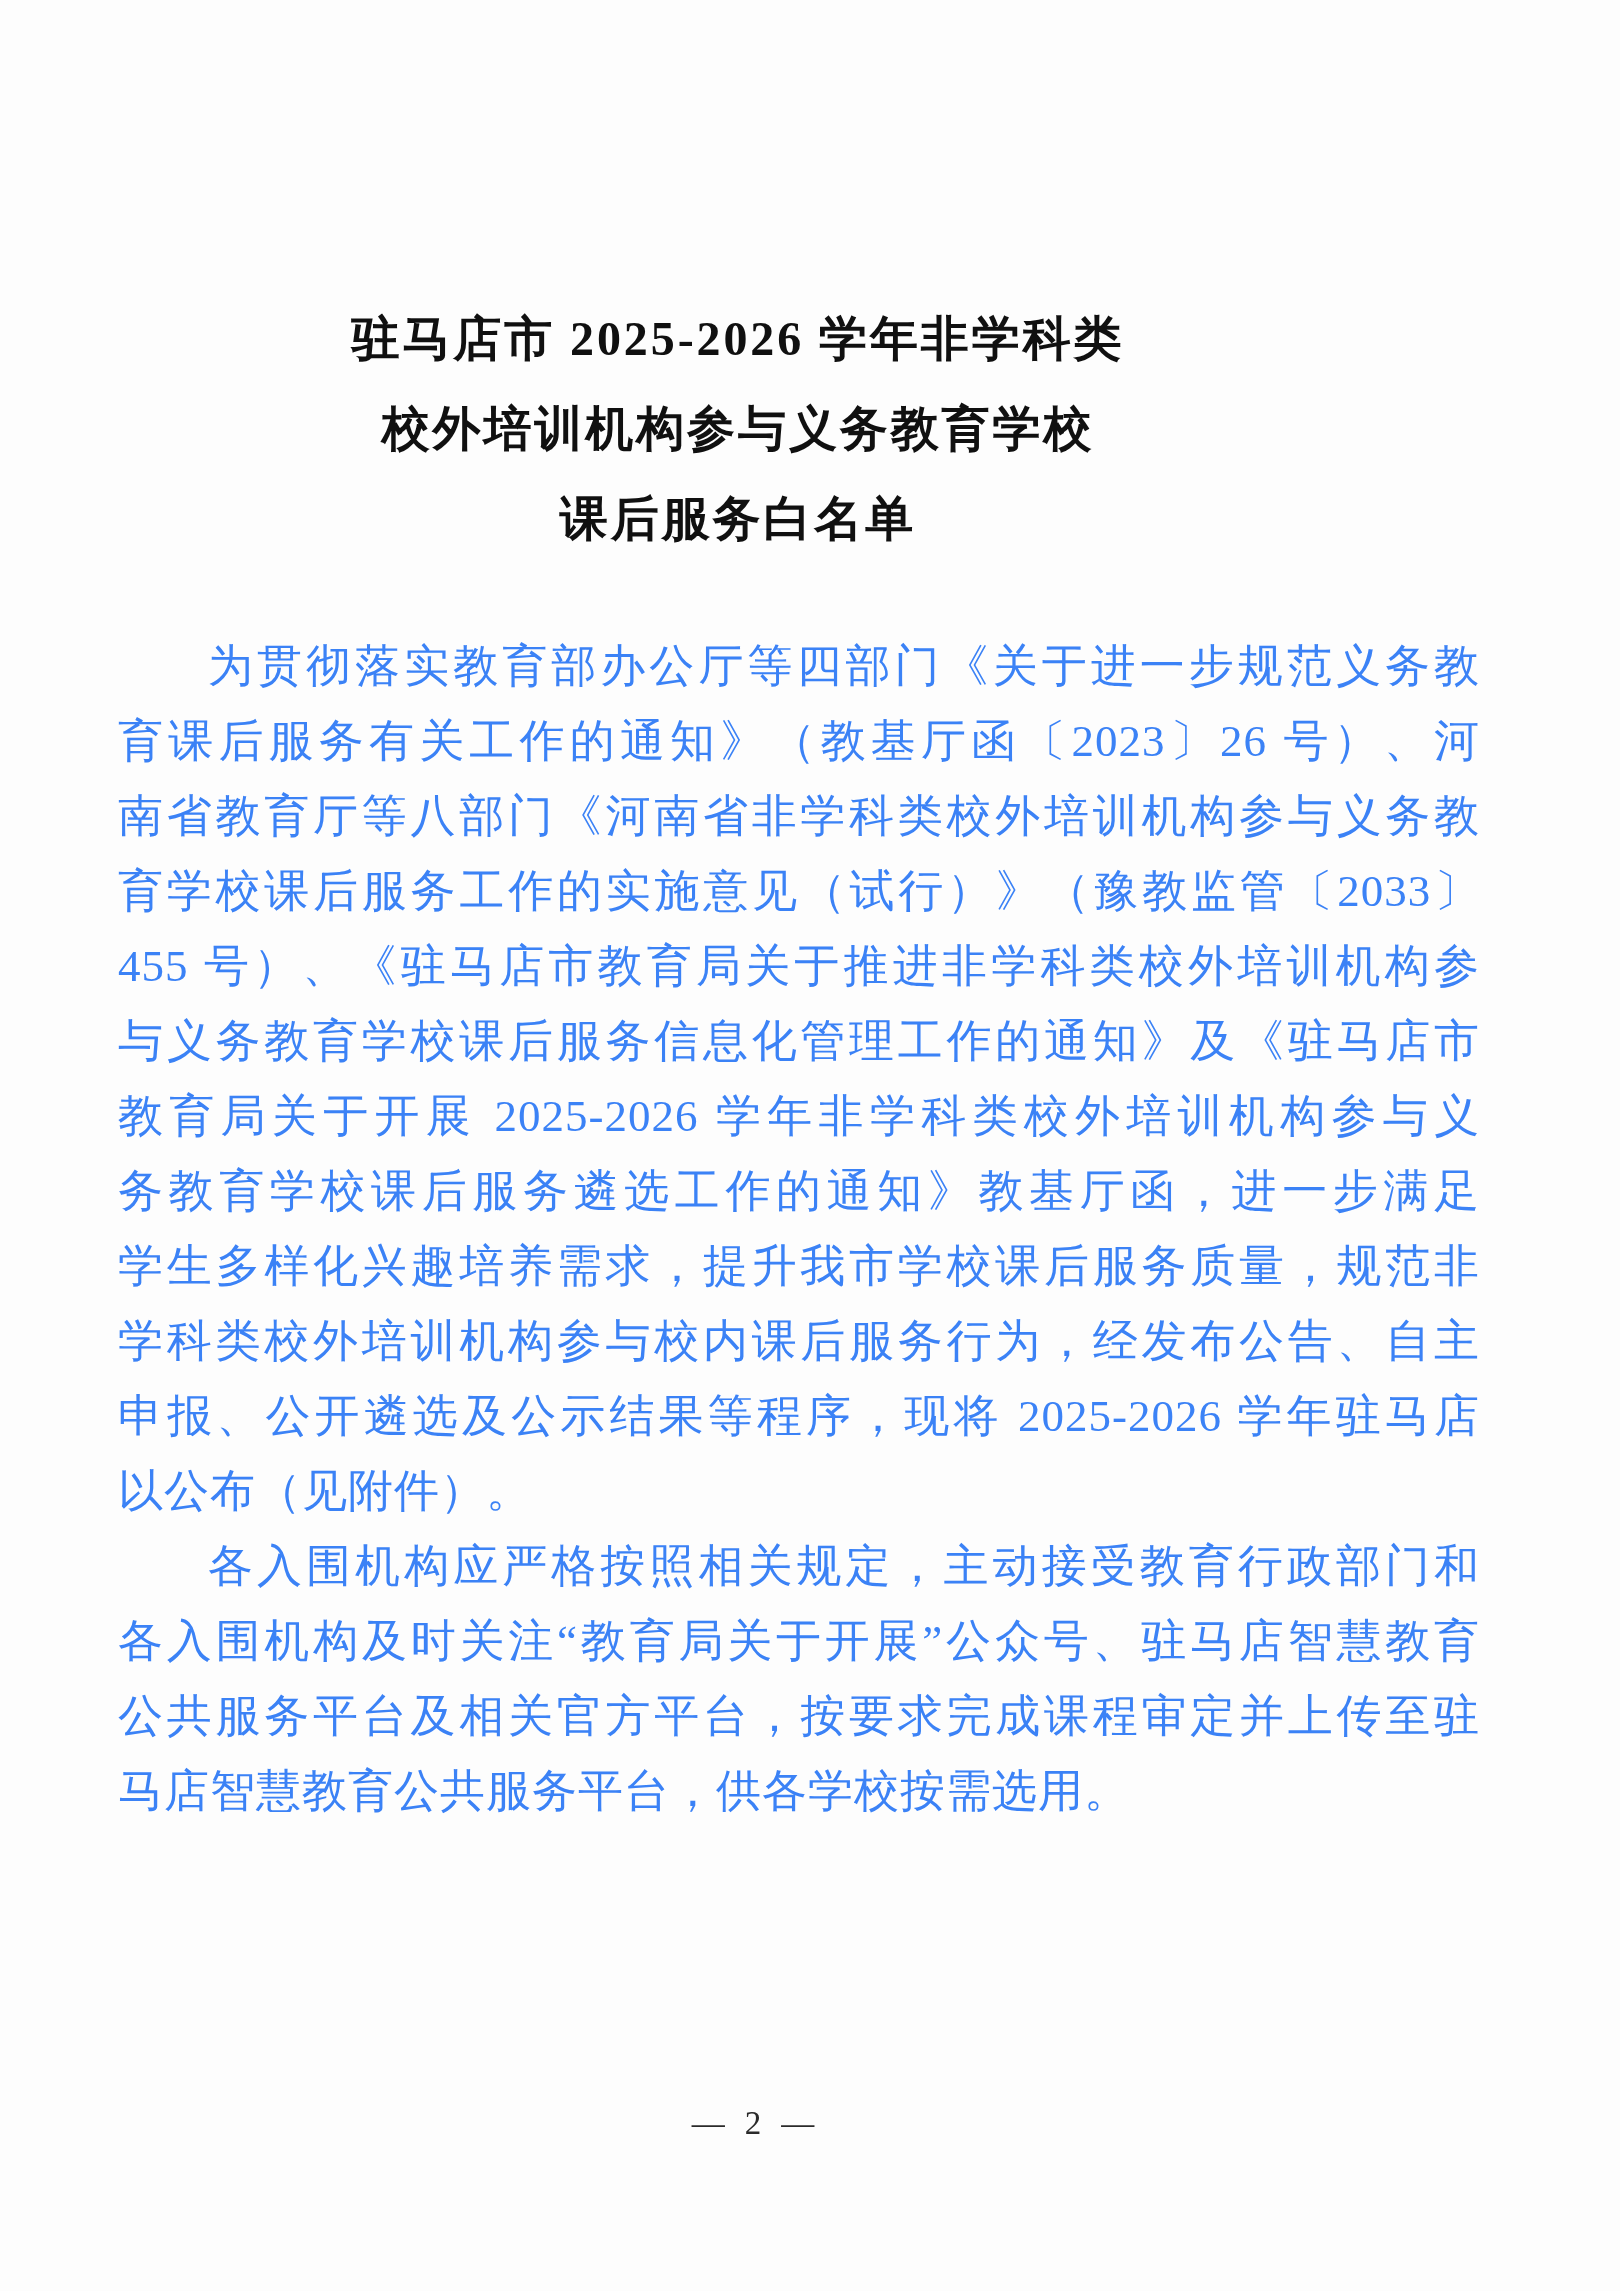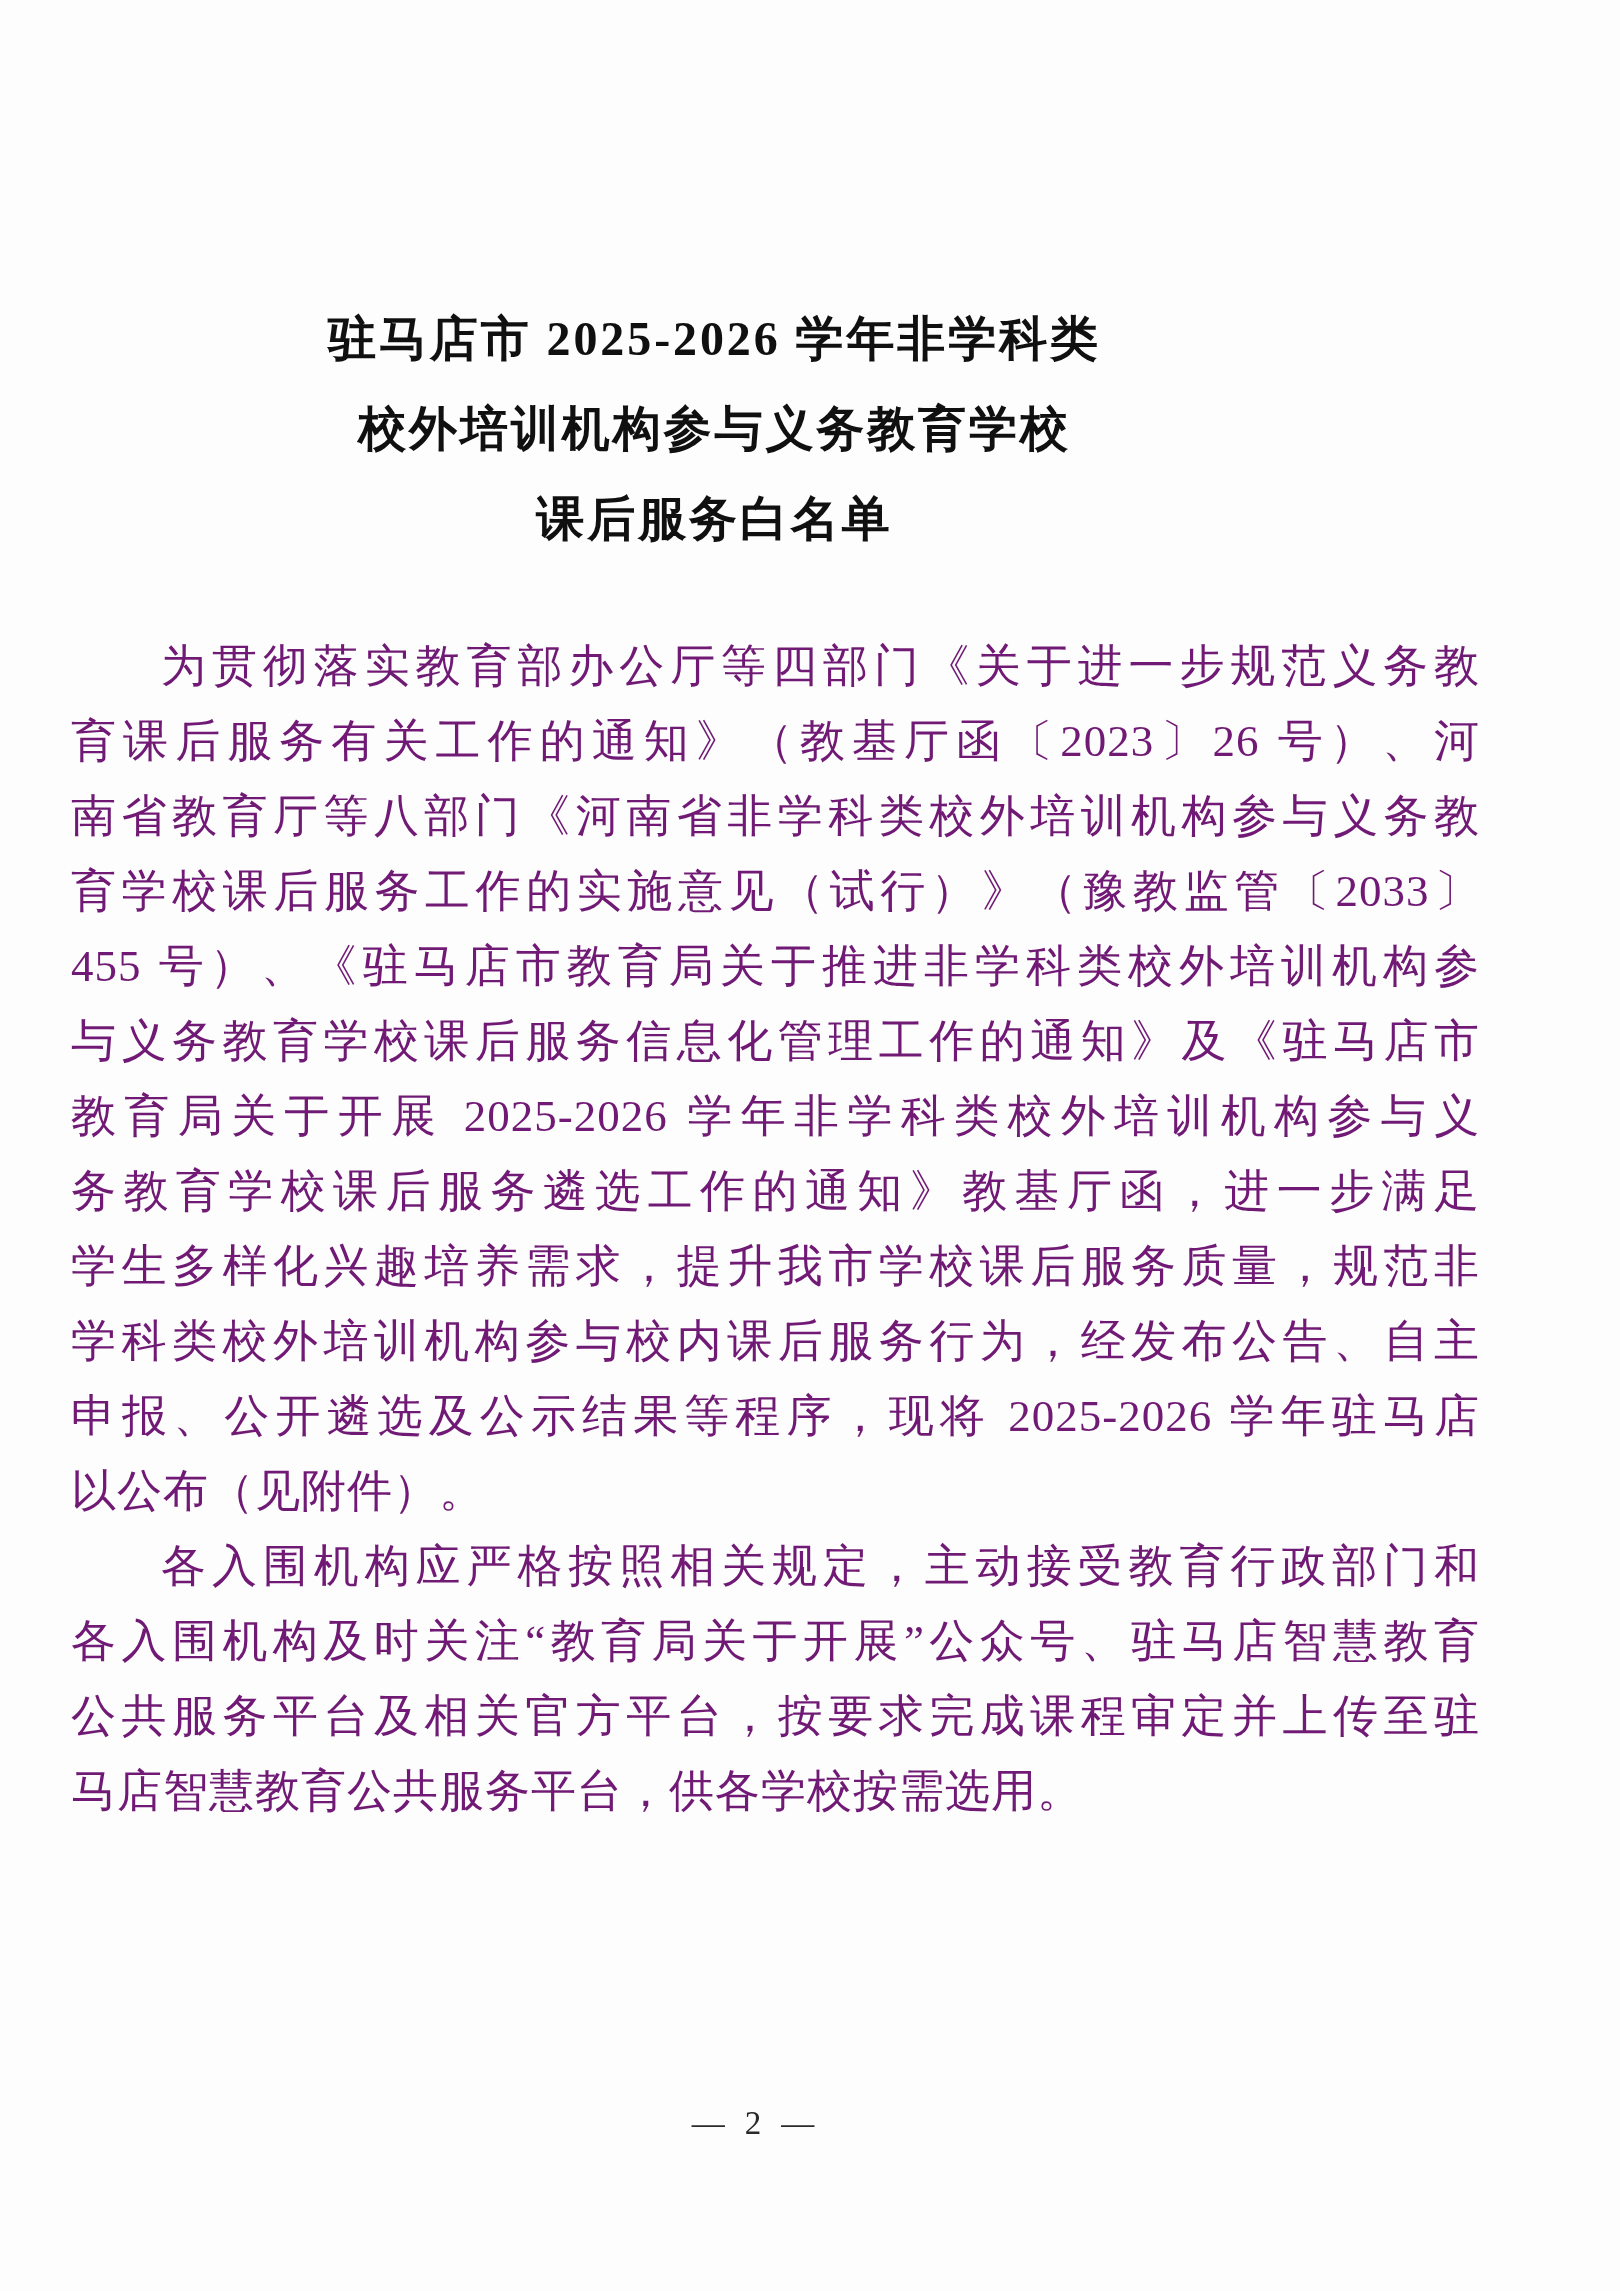--- a/index.html
+++ b/index.html
@@ -13,39 +13,39 @@
     height: 2292px;
     margin: 0 auto;
     background: #fdfdfd;
     font-family: "Liberation Serif", "DejaVu Serif", serif;
     color: #1e1e1e;
     overflow: hidden;
     box-sizing: border-box;
   }
   .content {
     box-sizing: border-box;
-    padding: 294px 140px 0 71px;
+    padding: 294px 140px 0 118px;
   }
   .title-block {
     text-align: center;
     transform: translateX(-61px);
     font-weight: 700;
     font-size: 48px;
     line-height: 90px;
     letter-spacing: 2.9px;
     color: #101010;
     margin-bottom: 65px;
   }
   .title-line {
     height: 90px;
   }
   .doc-body {
     font-size: 45px;
     line-height: 75px;
-    color: #701a75;
+    color: #3b82f6;
   }
   .body-line {
     height: 75px;
     text-align: justify;
     text-align-last: justify;
     letter-spacing: 1px;
   }
   .body-line.indent {
     padding-left: 90px;
   }

